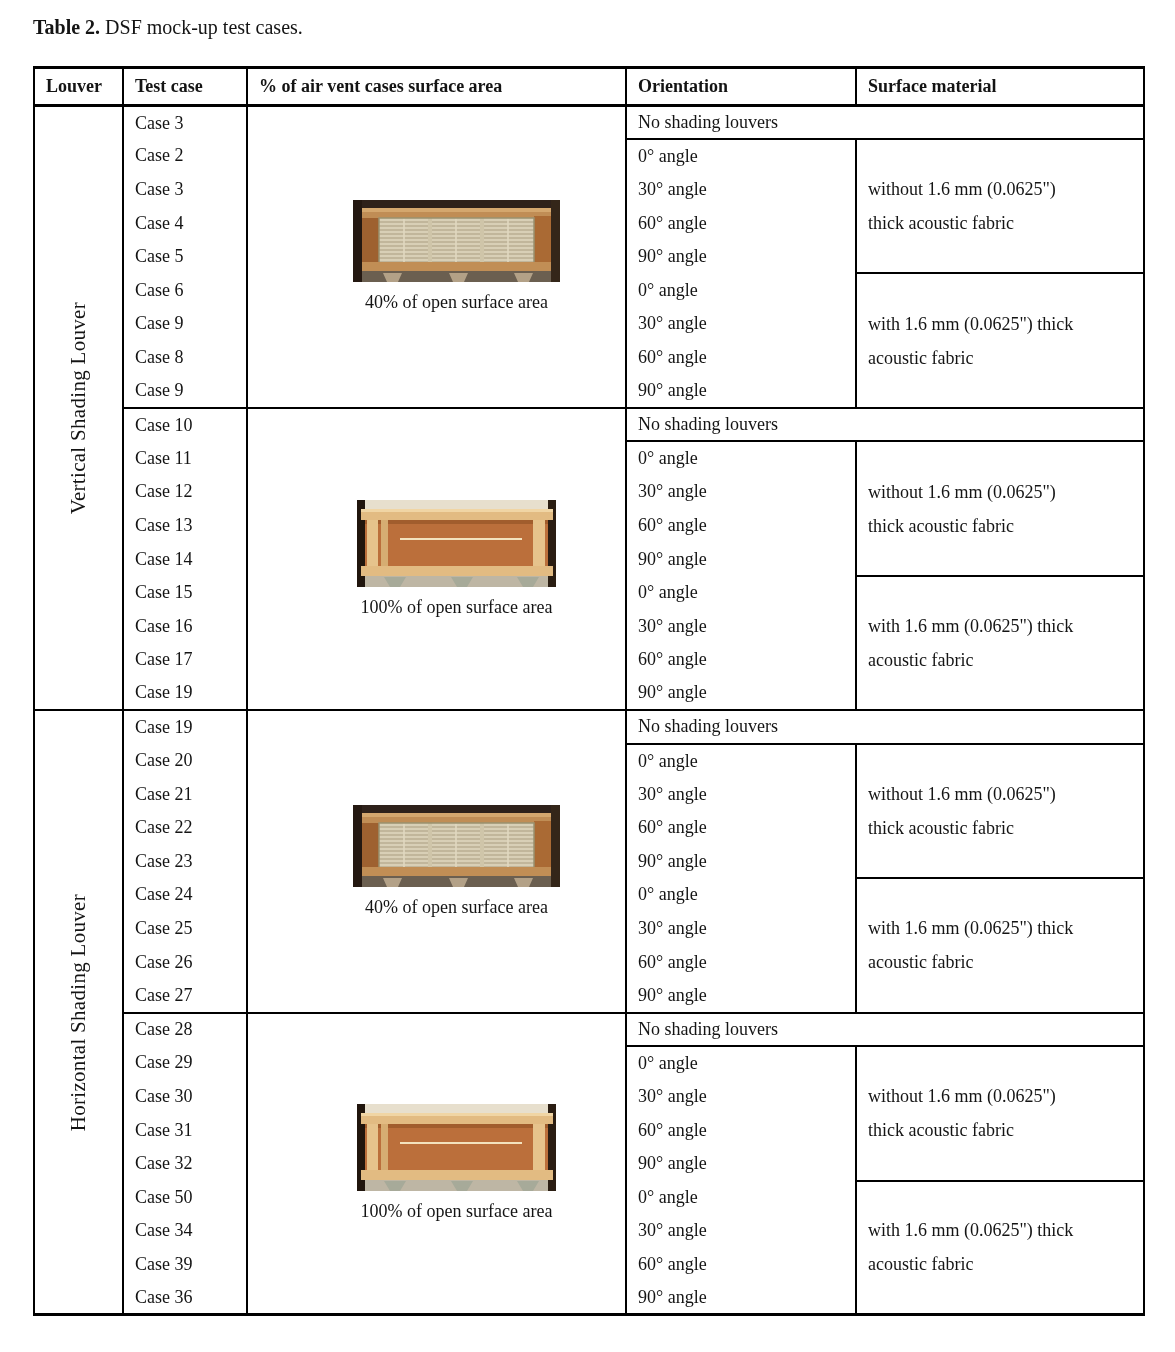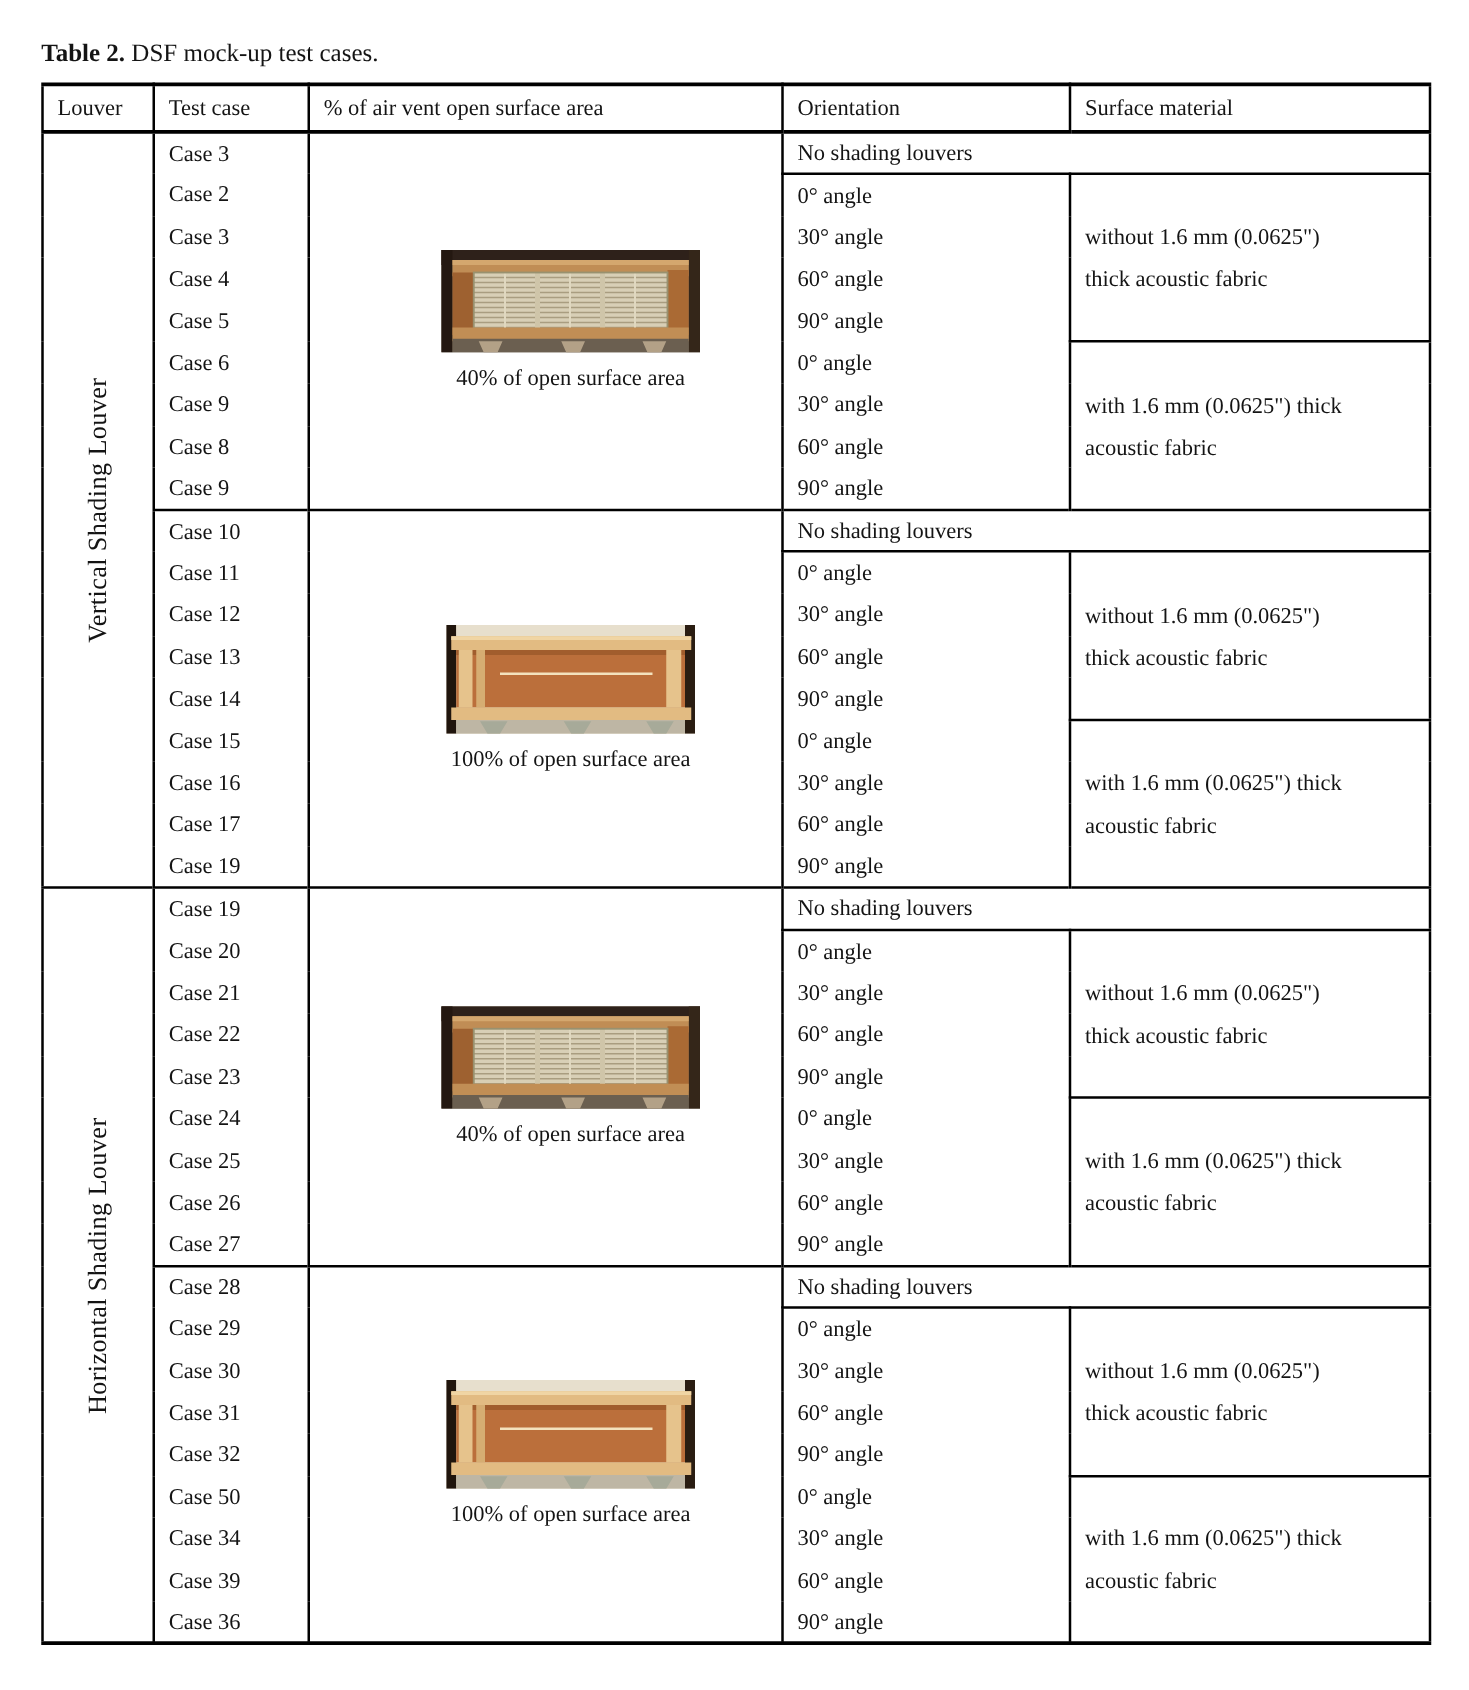--- a/index.html
+++ b/index.html
@@ -1,25 +1,25 @@
 <!DOCTYPE html>
 <html><head>
 <meta charset="utf-8">
 <style>
   html,body { margin:0; padding:0; background:#fff; }
   .page { position:relative; width:1175px; height:1352px; background:#fff;
           font-family:"Liberation Serif", serif; color:#141414; overflow:hidden; }
-  .title { position:absolute; left:33px; top:32px; font-size:20px; }
+  .title { position:absolute; left:33px; top:16px; font-size:20px; }
   .title .b { font-weight:bold; }
 
   table.dsf { position:absolute; left:33px; top:66px; width:1110px;
               table-layout:fixed; border-collapse:collapse;
               border-left:2px solid #000; border-right:2px solid #000;
               border-top:3px solid #000; border-bottom:3px solid #000; }
-  th { font-size:18px; font-weight:normal; text-align:left; padding:0 0 0 11px;
+  th { font-size:18px; font-weight:bold; text-align:left; padding:0 0 0 11px;
        height:35px; vertical-align:middle;
        border-bottom:3px solid #000; border-left:2px solid #000;margin-left:44px; }
   th:first-child { border-left:none; }
   tr.r { height:33.6px; }
   td { font-size:18px; vertical-align:middle; padding:0; }
   td.cl { border-left:2px solid #000; }
   td.bt { border-top:2px solid #000; }
   td.bb { border-bottom:2px solid #000; }
   td.case, td.orient, td.nolouv { padding-left:11px; }
   td.surface { padding-left:11px; line-height:34px; white-space:pre-line; }
@@ -84,21 +84,21 @@
       <col style="width:89px">
         <col style="width:124px">
         <col style="width:379px">
         <col style="width:230px">
         <col style="width:288px">
     </colgroup>
     <thead>
       <tr>
         <th>Louver</th>
         <th>Test case</th>
-        <th>% of air vent open surface area</th>
+        <th>% of air vent cases surface area</th>
         <th>Orientation</th>
         <th>Surface material</th>
       </tr>
     </thead>
     <tbody>
 
       <tr class="r">
         <td class="louvcell" rowspan="18">
             <div class="vlabel">Vertical Shading Louver</div>
           </td>

